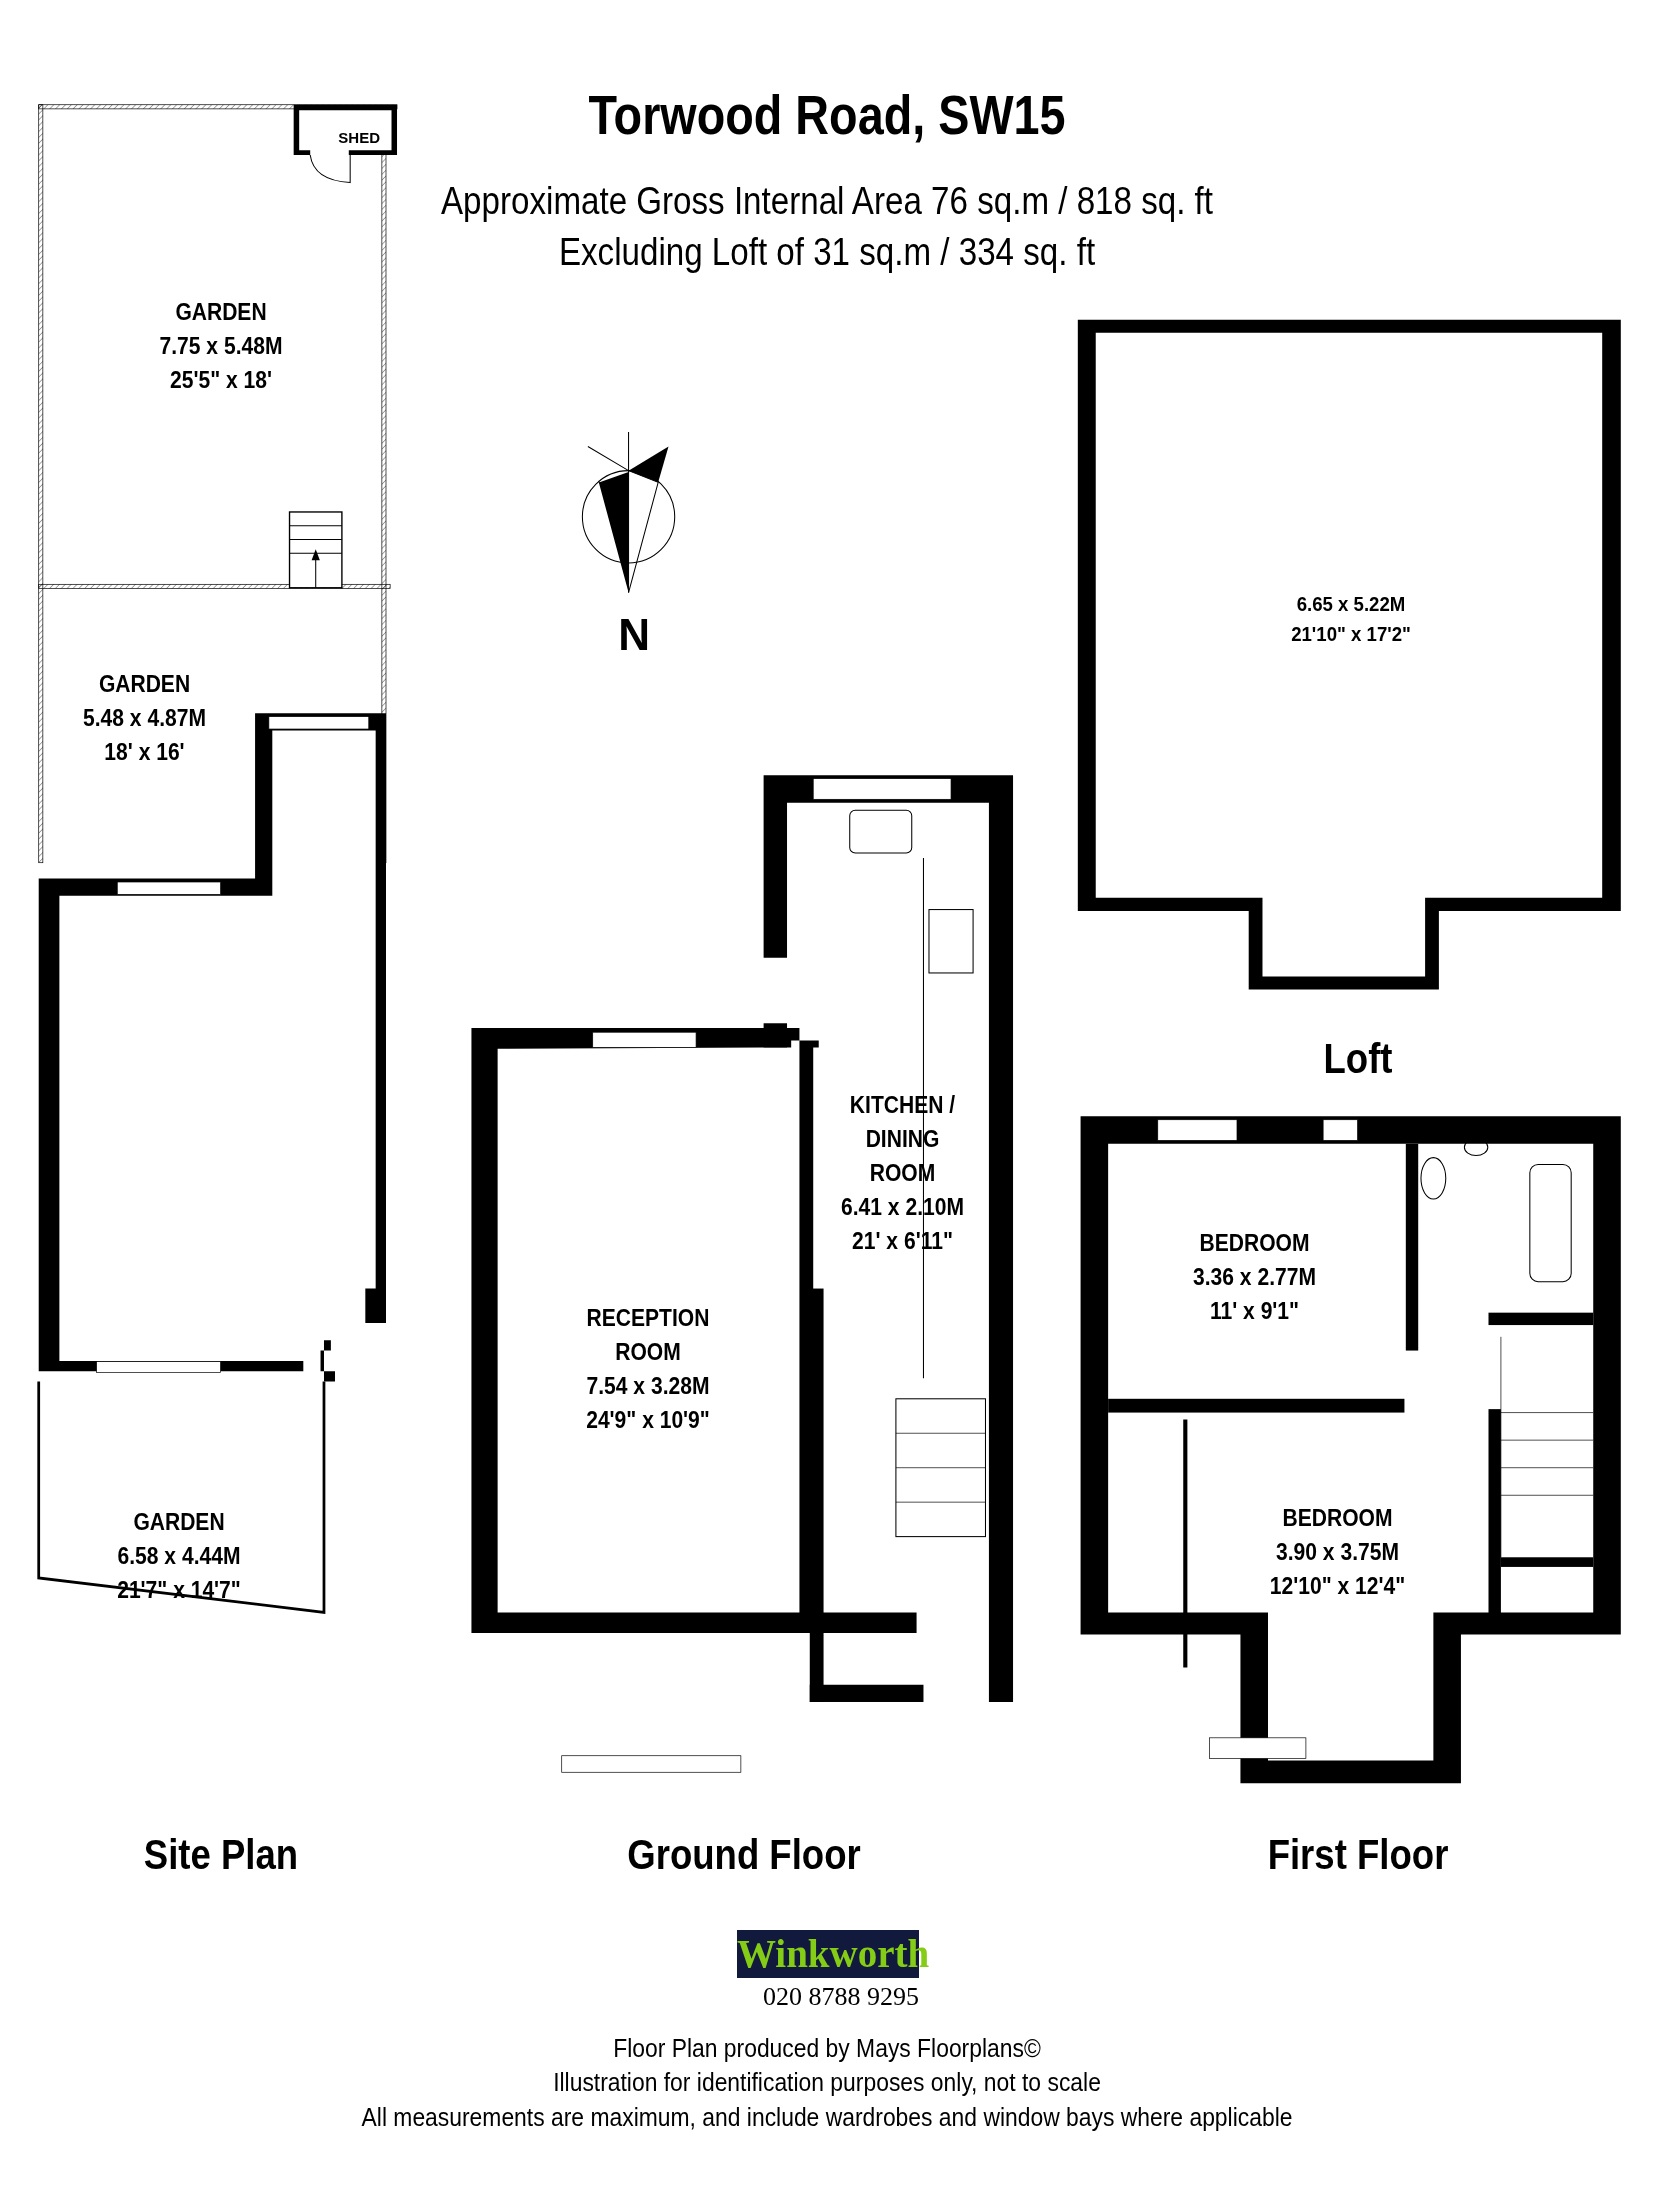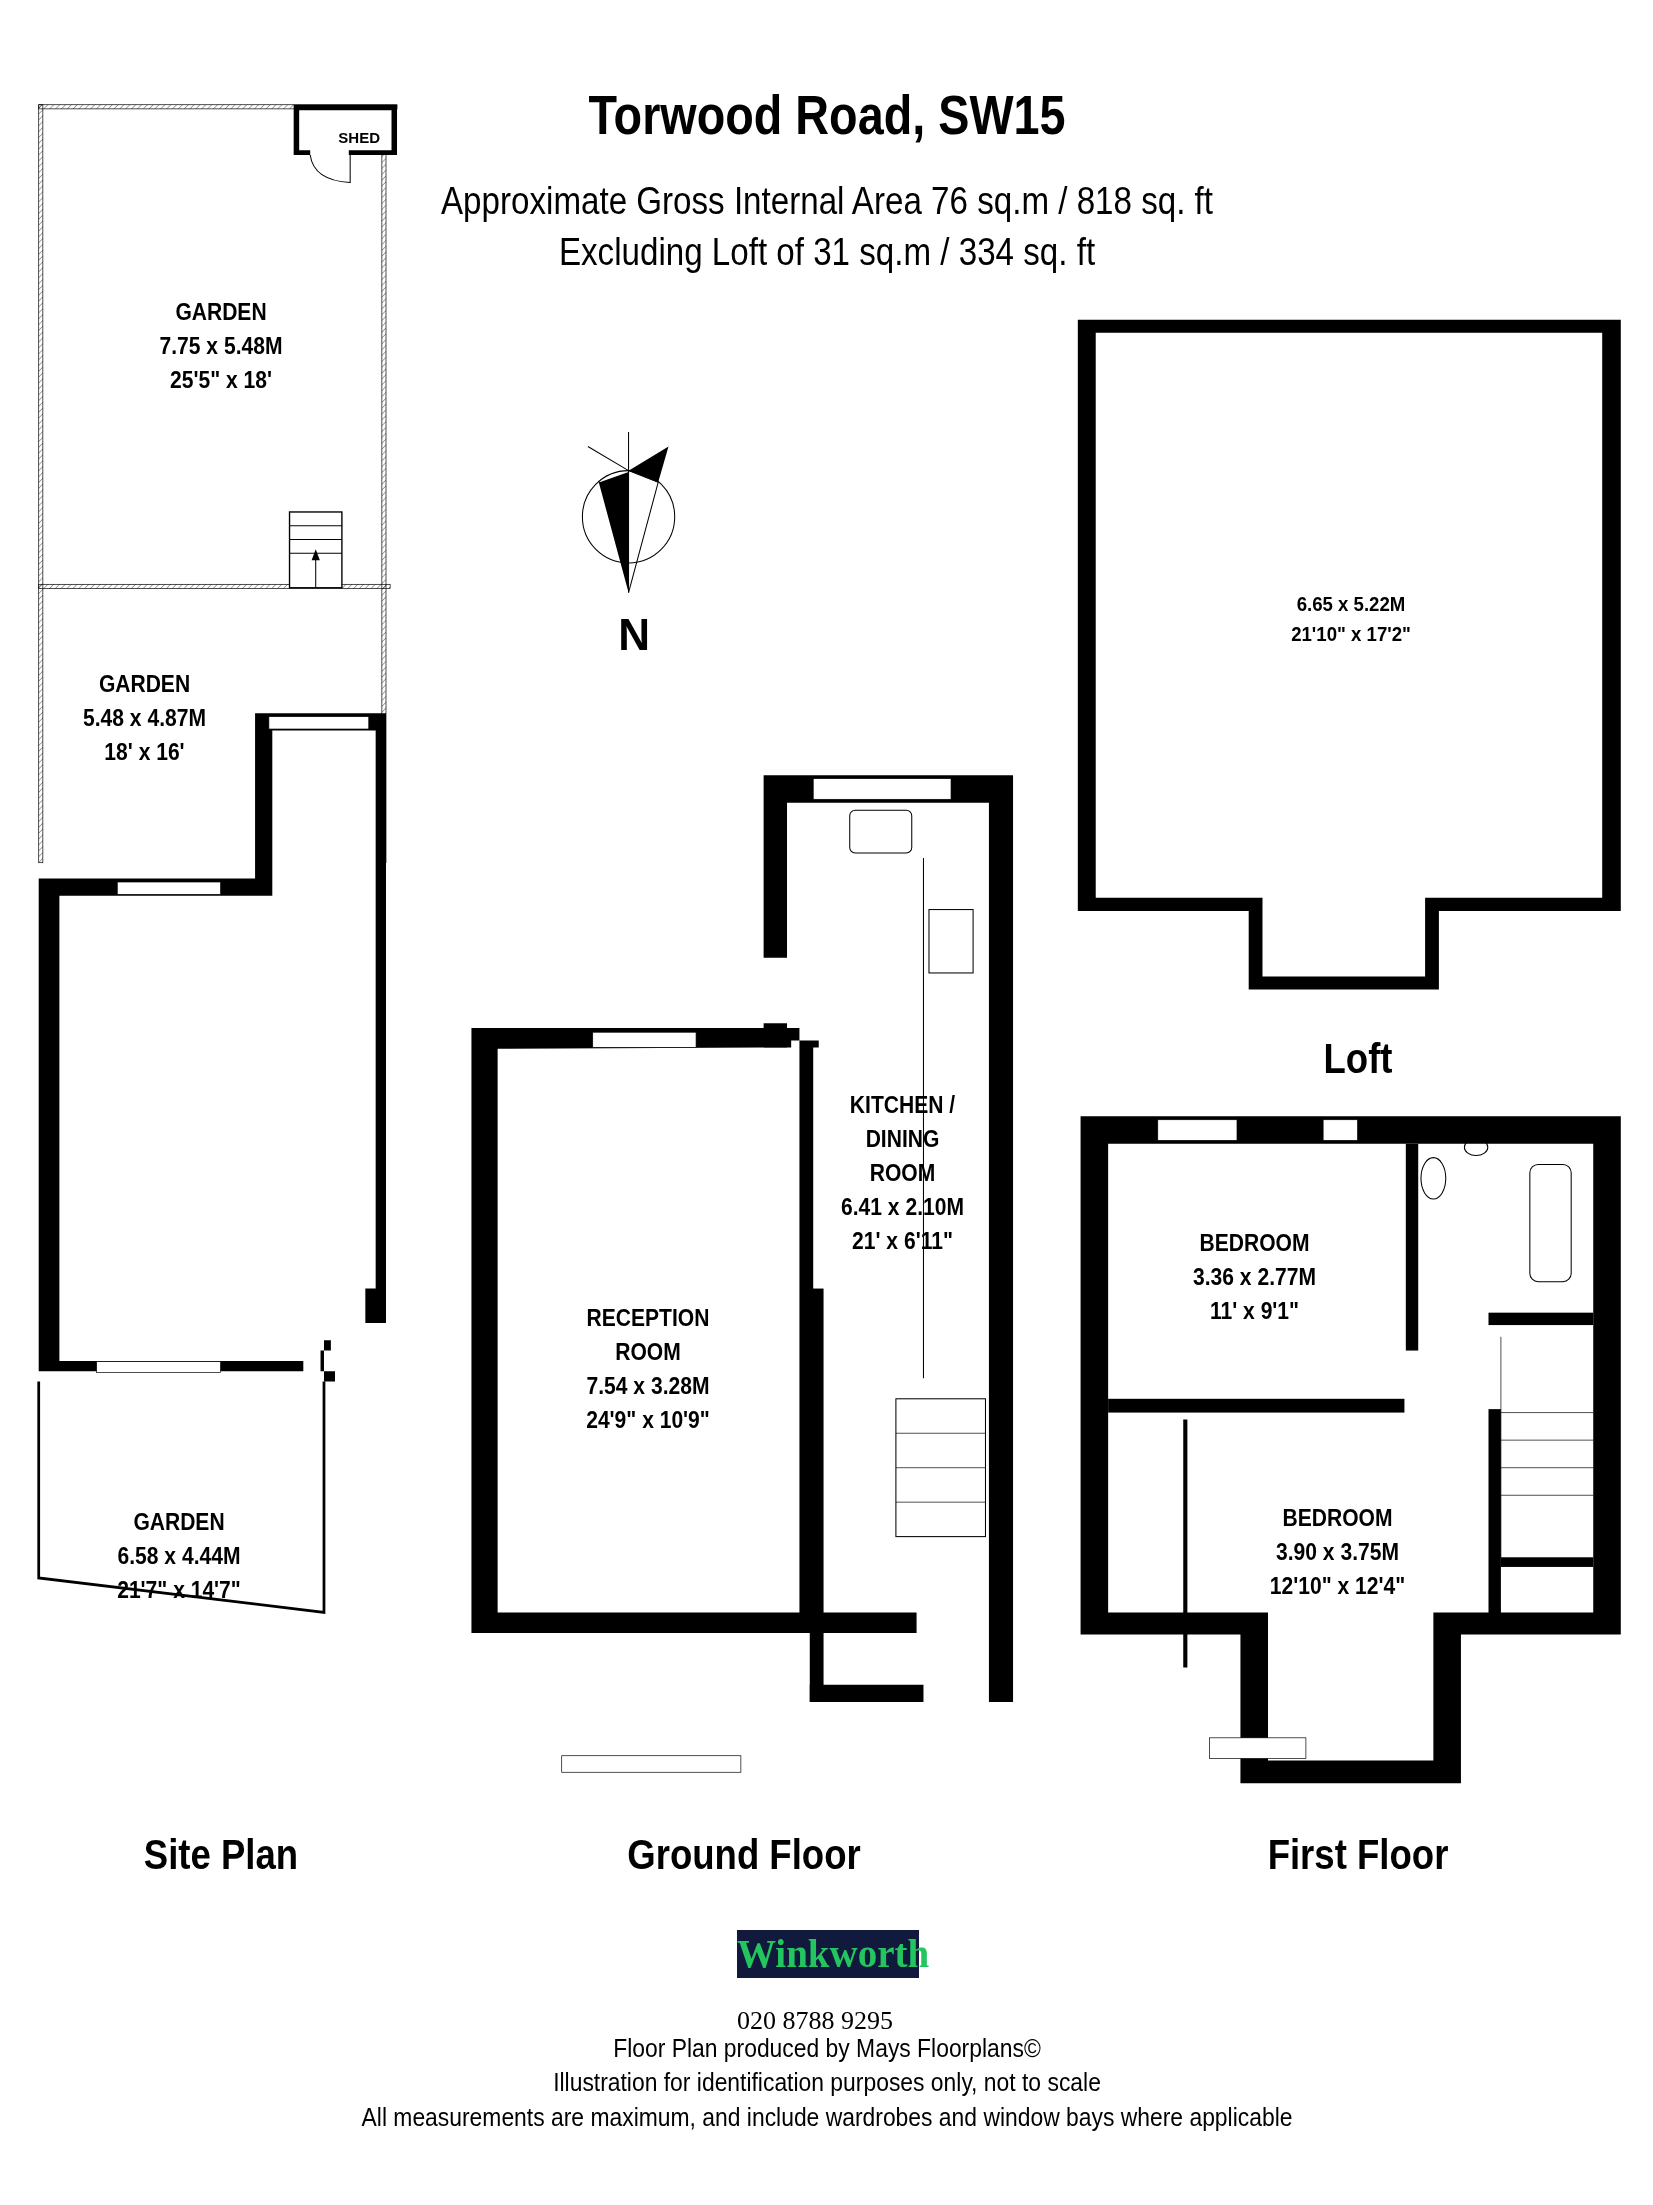--- a/index.html
+++ b/index.html
@@ -3,22 +3,22 @@
 <meta charset="utf-8">
 <style>
   html,body{margin:0;padding:0;background:#fff;}
   body{width:1654px;height:2205px;position:relative;overflow:hidden;font-family:"Liberation Sans",sans-serif;color:#000;}
   .abs{position:absolute;}
   .title{left:0;width:1654px;top:83px;text-align:center;font-weight:bold;font-size:55px;transform:scaleX(0.85);}
   .sub{left:0;width:1654px;text-align:center;font-size:39px;transform:scaleX(0.85);}
   .lbl{font-weight:bold;text-align:right;line-height:1.3;}
   .roomlbl{font-weight:bold;font-size:23.4px;text-align:center;line-height:1.45;transform:scaleX(0.9);}
   .floorlbl{font-weight:bold;font-size:43px;text-align:center;transform:scaleX(0.85);}
-  .logo{left:737px;top:1930px;width:182px;height:48px;background:#111a3d;color:#22c55e;font-family:"Liberation Serif",serif;font-weight:bold;font-size:39px;line-height:48px;text-align:center;}
-  .phone{left:737px;top:1982px;width:182px;text-align:left;font-family:"Liberation Serif",serif;font-size:26px;margin-top:24px;}
+  .logo{left:737px;top:1930px;width:182px;height:48px;background:#111a3d;color:#84cc16;font-family:"Liberation Serif",serif;font-weight:bold;font-size:39px;line-height:48px;text-align:center;}
+  .phone{left:737px;top:1982px;width:182px;text-align:right;font-family:"Liberation Serif",serif;font-size:26px;}
   .foot{left:0;width:1654px;text-align:center;font-size:26px;transform:scaleX(0.88);}
   svg{position:absolute;left:0;top:0;}
 </style>
 </head>
 <body>
 
 <svg width="1654" height="2205" viewBox="0 0 2400 3200">
   <defs>
     <pattern id="hatch" width="6" height="6" patternUnits="userSpaceOnUse" patternTransform="rotate(45)">
       <line x1="0" y1="0" x2="0" y2="6" stroke="#000" stroke-width="1"></line>

